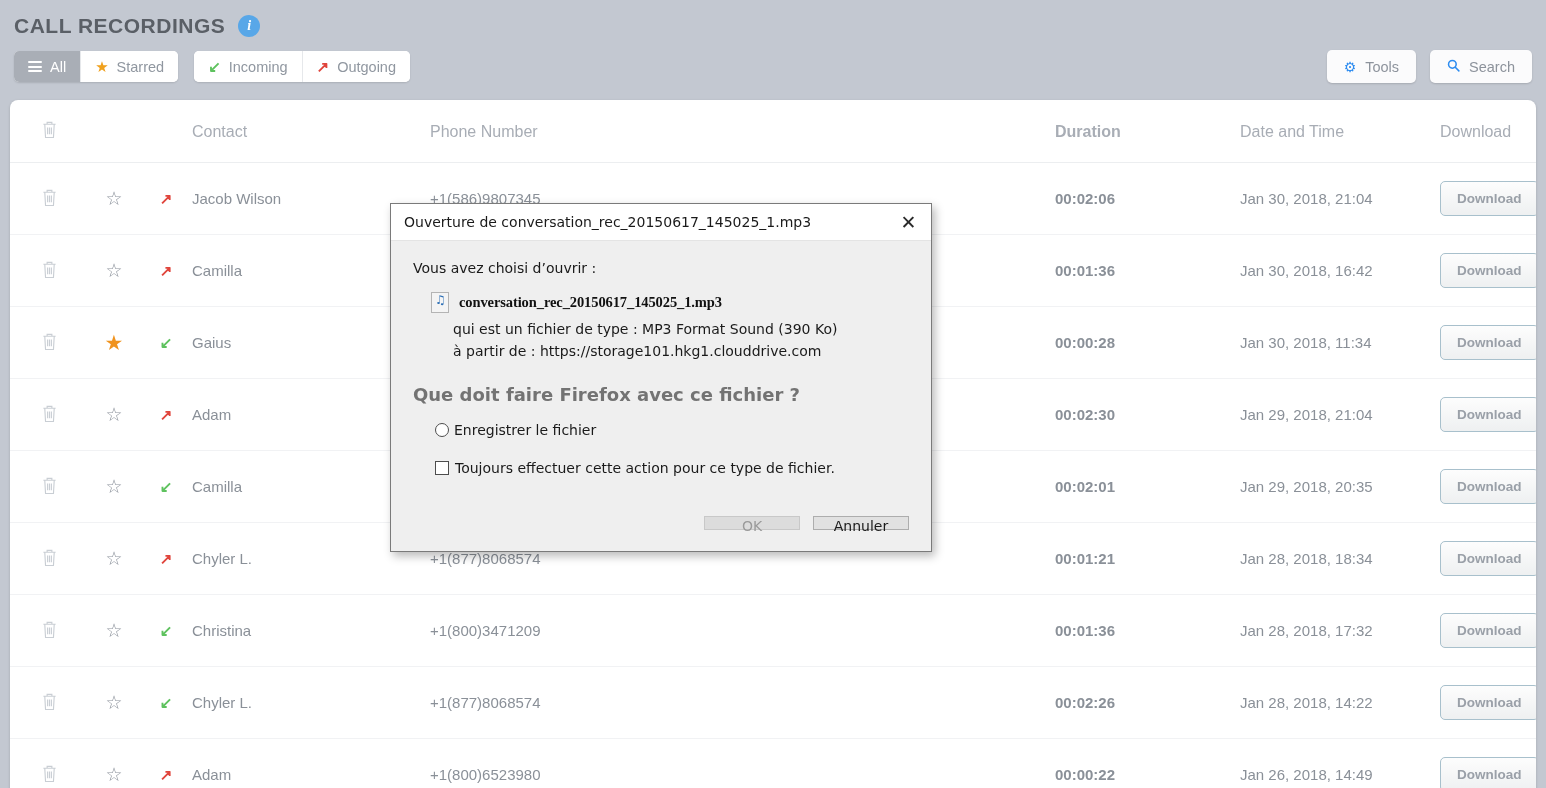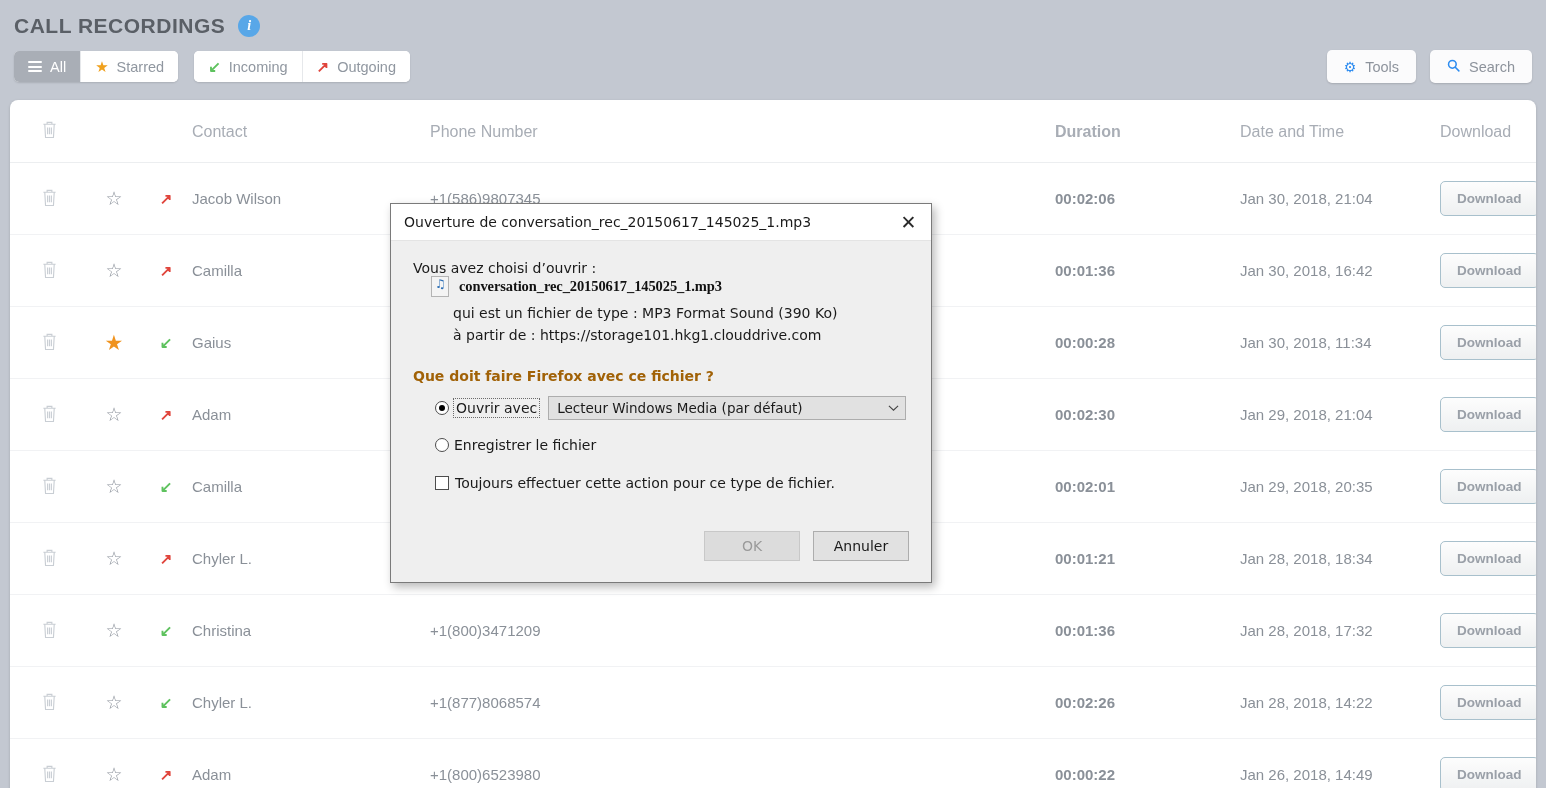--- a/index.html
+++ b/index.html
@@ -137,37 +137,37 @@
     padding: 0 0 0 13px;
     border-bottom: 1px solid #e4e4e4;
   }
   .dlg-title-text { font-size: 14px; color: #1a1a1a; flex: 1; }
   .dlg-close {
     width: 45px; height: 36px;
     display: flex; align-items: center; justify-content: center;
     font-size: 19px; color: #2b2b2b; cursor: pointer;
   }
   .dlg-body { padding: 19px 22px 10px 22px; }
-  .dlg-lead { font-size: 14px; color: #1a1a1a; margin: 0 0 0 0; }
+  .dlg-lead { font-size: 14px; color: #1a1a1a; margin: 0 0 16px 0; }
   .file-row { display: flex; align-items: center; gap: 10px; margin-left: 18px; }
   .file-icon {
     width: 18px; height: 21px;
     background: #f4f4f4; border: 1px solid #b4b4b4;
     position: relative; flex: none;
   }
   .file-icon::after {
     content: "\266B";
     position: absolute; left: 3px; top: 0px;
     font-size: 12px; color: #2d6fb5;
   }
   .file-name { font-size: 14.5px; font-weight: bold; color: #111; letter-spacing: -.1px; font-family: Liberation Serif, serif; }
   .file-meta { font-size: 14px; color: #1a1a1a; margin: 8px 0 0 40px; }
   .file-meta2 { font-size: 14px; color: #1a1a1a; margin: 6px 0 0 40px; }
 
-  .dlg-q { font-size: 14px; font-weight: bold; color: #a16207; margin: 25px 0 12px 0; }
+  .dlg-q { font-size: 18px; font-weight: bold; color: #737373; margin: 25px 0 12px 0; }
 
   .opt-row { display: flex; align-items: center; margin: 0 0 0 22px; }
   .radio {
     width: 14px; height: 14px; border-radius: 50%;
     border: 1px solid #4d4d4d; background: #fff; flex: none;
     margin-right: 5px; position: relative; cursor: pointer;
   }
   .radio.checked::after {
     content: ""; position: absolute; left: 3px; top: 3px;
     width: 6px; height: 6px; border-radius: 50%; background: #000;
@@ -189,21 +189,21 @@
   .checkbox {
     width: 14px; height: 14px; border: 1px solid #4d4d4d;
     background: #fff; flex: none; margin-right: 6px; cursor: pointer;
   }
 
   .dlg-actions {
     display: flex; justify-content: flex-end; gap: 13px;
     padding: 30px 22px 21px 22px;
   }
   .dbtn {
-    width: 96px; height: 30px;
+    width: 96px; height: 14px;
     font-size: 14px; cursor: pointer;
     border: 1px solid #adadad; background: #e1e1e1; color: #1a1a1a;
     font-family: "DejaVu Sans", sans-serif;
   }
   .dbtn.disabled { color: #9a9a9a; border-color: #c8c8c8; background: #dcdcdc; cursor: default; }
 </style>
 </head>
 <body>
 
 <div class="page-title-row">
@@ -411,32 +411,20 @@
 
     <div class="file-row">
       <span class="file-icon"></span>
       <span class="file-name">conversation_rec_20150617_145025_1.mp3</span>
     </div>
     <div class="file-meta">qui est un fichier de type : MP3 Format Sound (390 Ko)</div>
     <div class="file-meta2">à partir de : https://storage101.hkg1.clouddrive.com</div>
 
     <div class="dlg-q">Que doit faire Firefox avec ce fichier ?</div>
 
-    <div class="opt-row">
-      <span class="radio checked"></span>
-      <span class="opt-label focused">Ouvrir avec</span>
-      <div class="select">
-        <span>Lecteur Windows Media (par défaut)</span>
-        <span class="chev">
-          <svg width="11" height="8" viewBox="0 0 12 8" fill="none" stroke="#444" stroke-width="1.2">
-              <path d="M1 1.6 L6 6.4 L11 1.6"></path>
-            </svg>
-        </span>
-      </div>
-    </div>
 
     <div class="opt-row opt-row2">
       <span class="radio"></span>
       <span class="opt-label">Enregistrer le fichier</span>
     </div>
 
     <div class="check-row">
       <span class="checkbox"></span>
       <span class="opt-label">Toujours effectuer cette action pour ce type de fichier.</span>
     </div>

